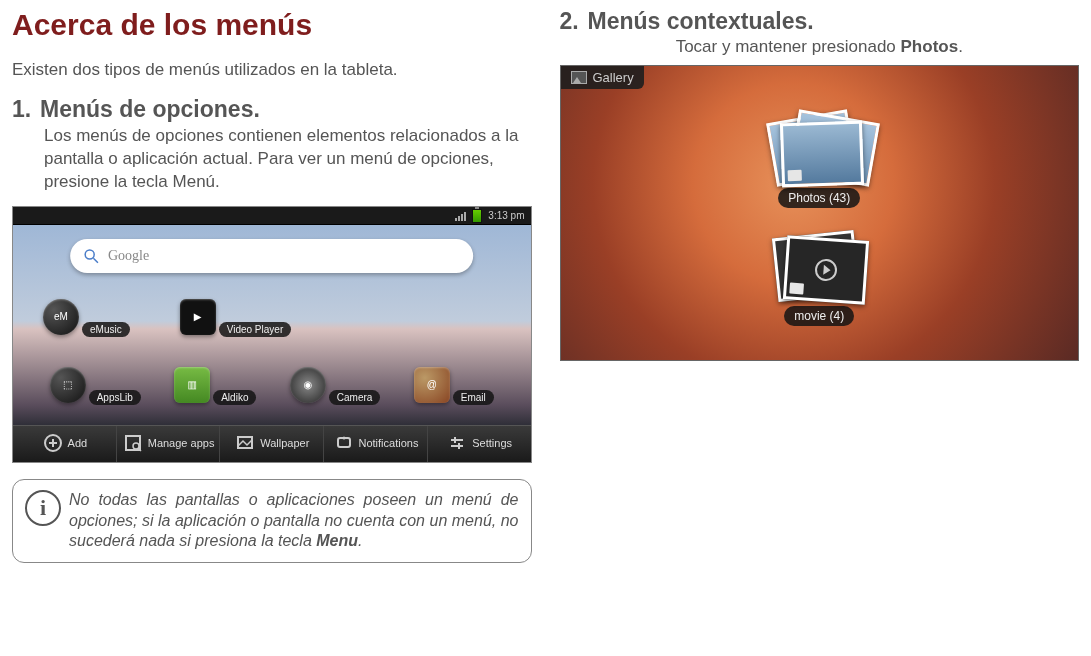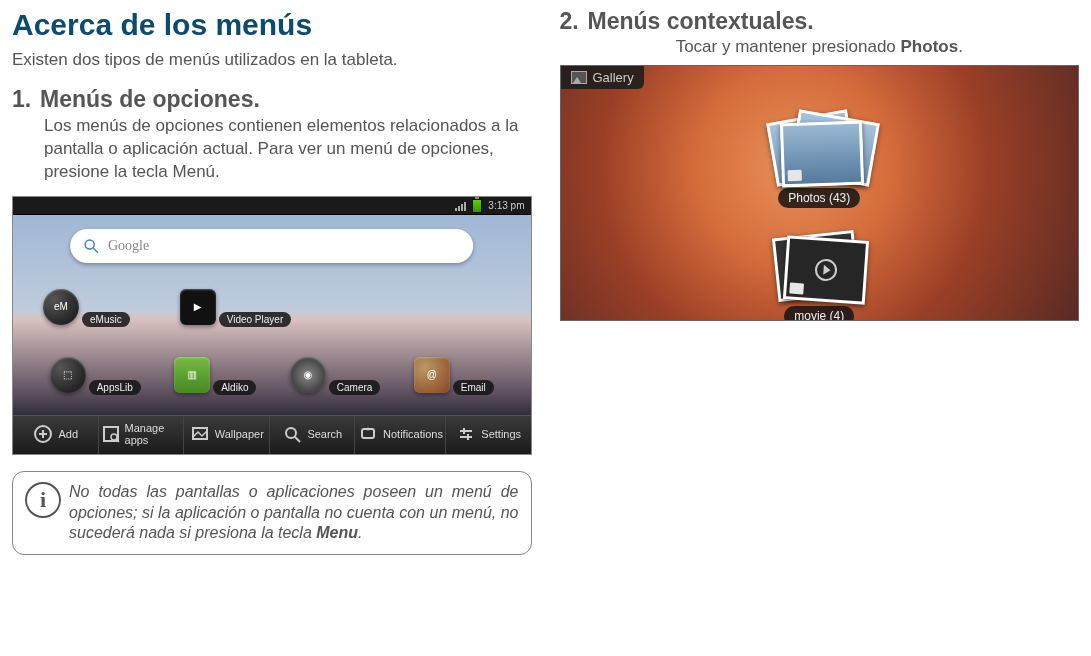--- a/index.html
+++ b/index.html
@@ -13,22 +13,22 @@
     display: flex;
     gap: 28px;
   }
   .col {
     flex: 1;
     min-width: 0;
   }
   h1 {
     font-size: 30px;
     font-weight: bold;
-    color: #0c4a6e;
-    margin: 0 0 8px 0;
+    color: #7f1d1d;
+    margin: 0 0 18px 0;
   }
   .intro {
     font-size: 17px;
     color: #555;
     margin: 0 0 16px 0;
   }
   .num-heading {
     font-size: 23px;
     font-weight: bold;
     color: #555;
@@ -184,21 +184,21 @@
     justify-content: center;
     font-family: Georgia, serif;
     font-weight: bold;
     font-size: 22px;
     font-style: normal;
     color: #555;
   }
   .info-box b { font-style: italic; }
   .gallery-screen {
     width: 100%;
-    height: 256px;
+    height: 296px;
     background: radial-gradient(circle at 45% 40%, #e7915a 0%, #d56c3c 30%, #9a3f26 60%, #5a2a24 100%);
     position: relative;
     border: 1px solid #666;
     box-sizing: border-box;
     overflow:hidden;
   }
   .gallery-header {
     position: absolute;
     top: 0; left: 0;
     background: rgba(30,30,30,0.9);
@@ -351,29 +351,20 @@
               <svg width="20" height="20" viewBox="0 0 20 20">
                 <rect x="3" y="4" width="14" height="11" fill="none" stroke="#ccc" stroke-width="2"></rect>
                 <polyline points="3,13 8,8 12,12 17,7" fill="none" stroke="#ccc" stroke-width="1.5"></polyline>
               </svg>
             </span>
           <span>Wallpaper</span>
         </div>
         <div class="mitem">
           <span class="mico">
               <svg width="20" height="20" viewBox="0 0 20 20">
-                <circle cx="9" cy="9" r="5" fill="none" stroke="#ccc" stroke-width="2"></circle>
-                <line x1="13" y1="13" x2="18" y2="18" stroke="#ccc" stroke-width="2"></line>
-              </svg>
-            </span>
-          <span>Search</span>
-        </div>
-        <div class="mitem">
-          <span class="mico">
-              <svg width="20" height="20" viewBox="0 0 20 20">
                 <rect x="4" y="5" width="12" height="9" rx="2" fill="none" stroke="#ccc" stroke-width="2"></rect>
                 <circle cx="10" cy="5" r="1.5" fill="#ccc"></circle>
               </svg>
             </span>
           <span>Notifications</span>
         </div>
         <div class="mitem">
           <span class="mico">
               <svg width="20" height="20" viewBox="0 0 20 20">
                 <rect x="4" y="6" width="12" height="2" fill="#ccc"></rect>

